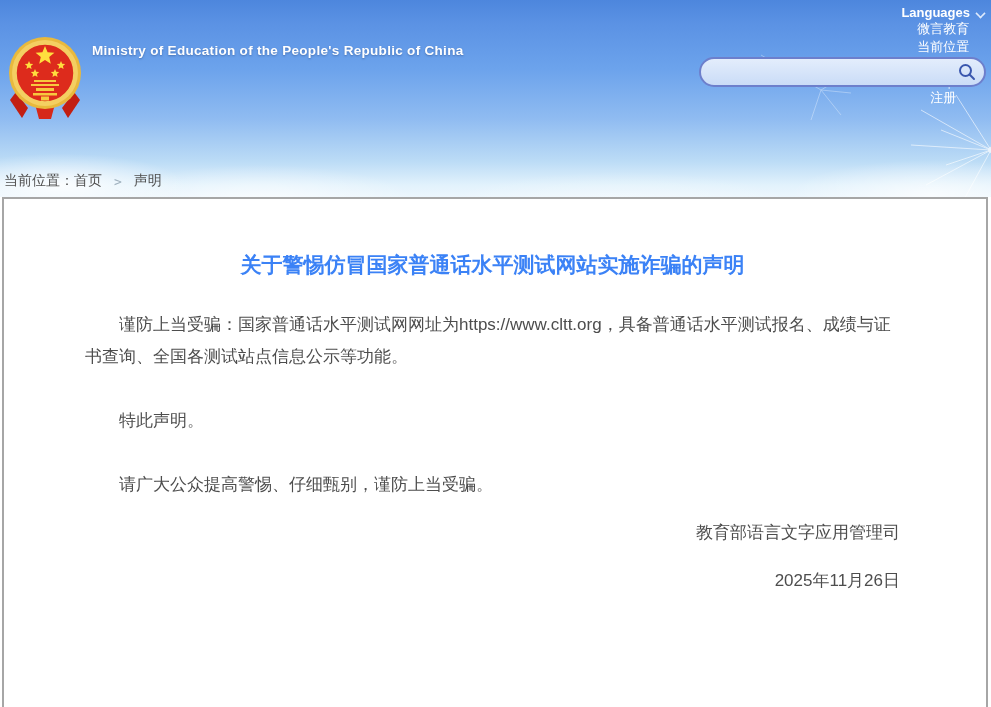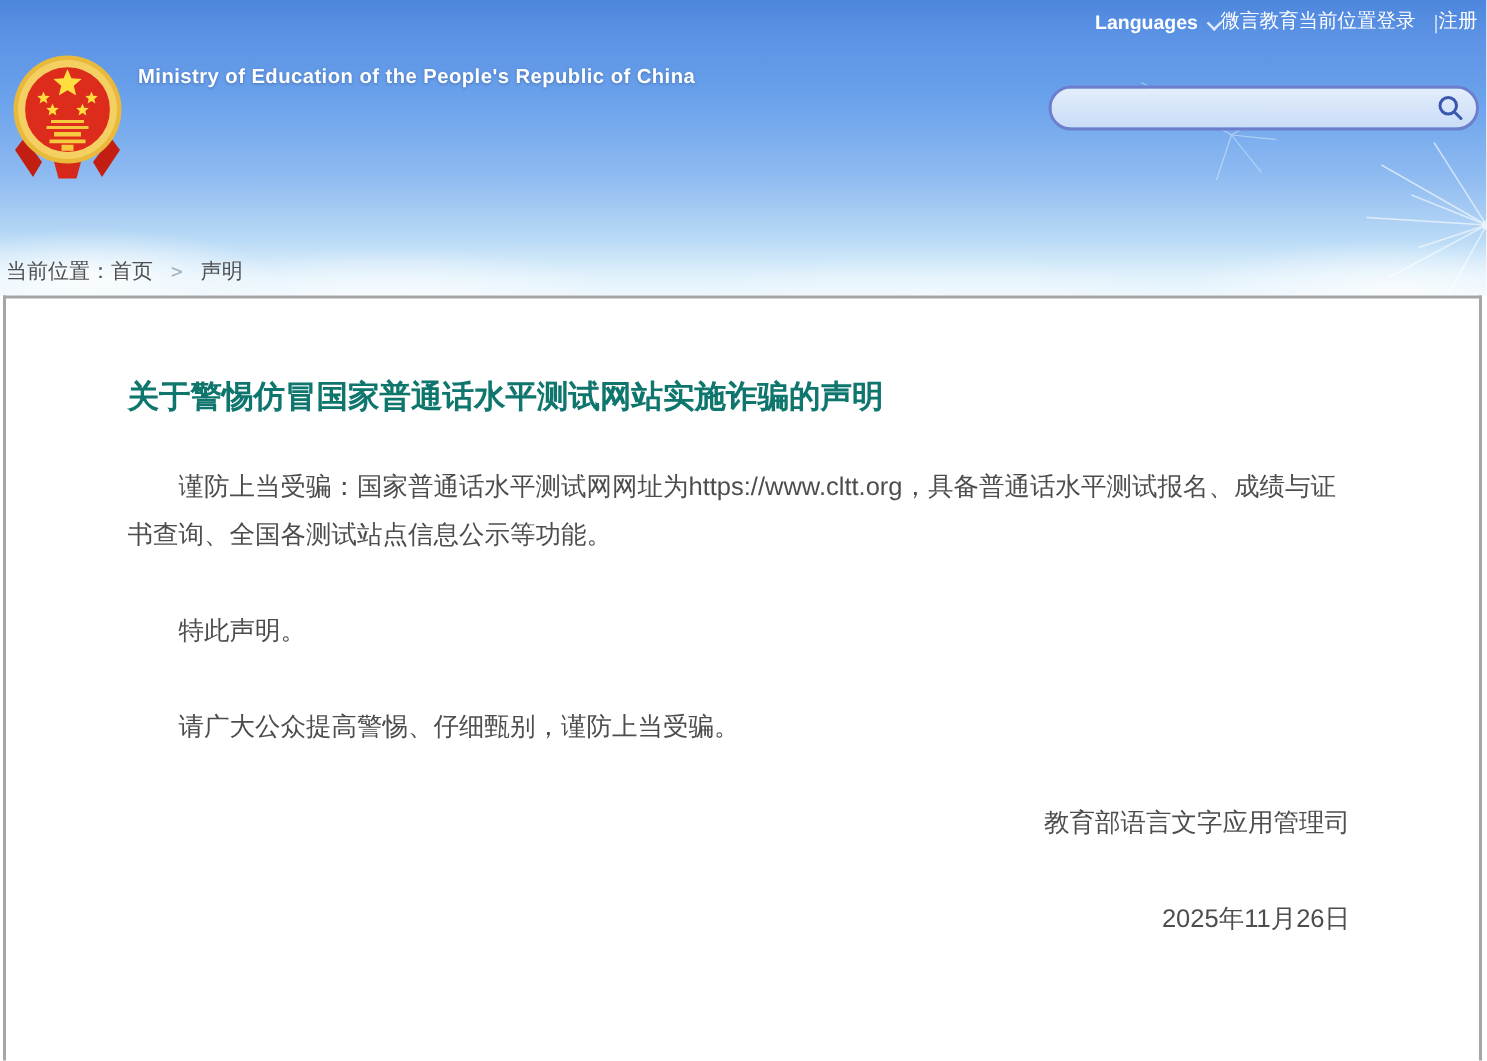--- a/index.html
+++ b/index.html
@@ -28,21 +28,21 @@
       radial-gradient(ellipse 260px 55px at 620px 95px, rgba(255,255,255,.45), rgba(255,255,255,0) 70%),
       radial-gradient(ellipse 200px 50px at 930px 80px, rgba(255,255,255,.7),  rgba(255,255,255,0) 70%);
     pointer-events: none;
   }
   .dandelion { position: absolute; pointer-events: none; opacity: .75; }
 
   
   .topbar {
     position: absolute; top: 5px; right: 6px;
     display: flex; align-items: center; gap: 0;
-    color: #ffffff; font-size: 13px; z-index: 5;
+    color: #ffffff; font-size: 13px; z-index: 5; flex-direction: column;
   }
   .topbar a, .topbar .tb-item {
     color: #ffffff; text-decoration: none; cursor: pointer; 
     display: inline-flex; align-items: center;
   }
   .topbar .lang { margin-left: 0; font-weight: bold; }
   .chev { display: inline-block; margin-left: 6px; width: 9px; height: 9px; position: relative; }
   .chev::before {
     content: ""; position: absolute; left: 0; top: 1px;
     width: 7px; height: 7px;
@@ -93,30 +93,30 @@
   .crumb-sep { margin: 0 12px; color: #9fb0bd; font-size: 13px; font-family: "DejaVu Sans Mono", monospace; }
 
   
   .card {
     position: absolute; left: 2px; right: 3px; top: 197px; height: 560px;
     background: #ffffff;
     border: 2px solid #a6a6a6; border-bottom: none;
   }
   .article { padding: 52px 86px 0 81px; color: #4d4d4d; }
   .article-title {
-    text-align: left; font-size: 21px; line-height: 28px;
-    font-weight: bold; color: #0f766e;
+    text-align: center; font-size: 21px; line-height: 28px;
+    font-weight: bold; color: #3b82f6;
   }
   .article-body p {
     margin: 32px 0 0 0; font-size: 17px; line-height: 32px;
     text-indent: 2em; color: #4d4d4d;
   }
   .article-body { margin-top: -2px; }
   .article-sign, .article-date {
-    margin-top: 32px; font-size: 17px; line-height: 32px; text-align: right; color: #4d4d4d;
+    margin-top: 16px; font-size: 17px; line-height: 32px; text-align: right; color: #4d4d4d;
   }
 </style>
 </head>
 <body>
 
 <div class="header">
 
   <svg class="dandelion" style="right:-30px; top:90px;" width="120" height="120" viewBox="0 0 120 120">
     <g stroke="#ffffff" stroke-width="1" opacity="0.8">
       <line x1="90" y1="60" x2="20" y2="20"></line>

